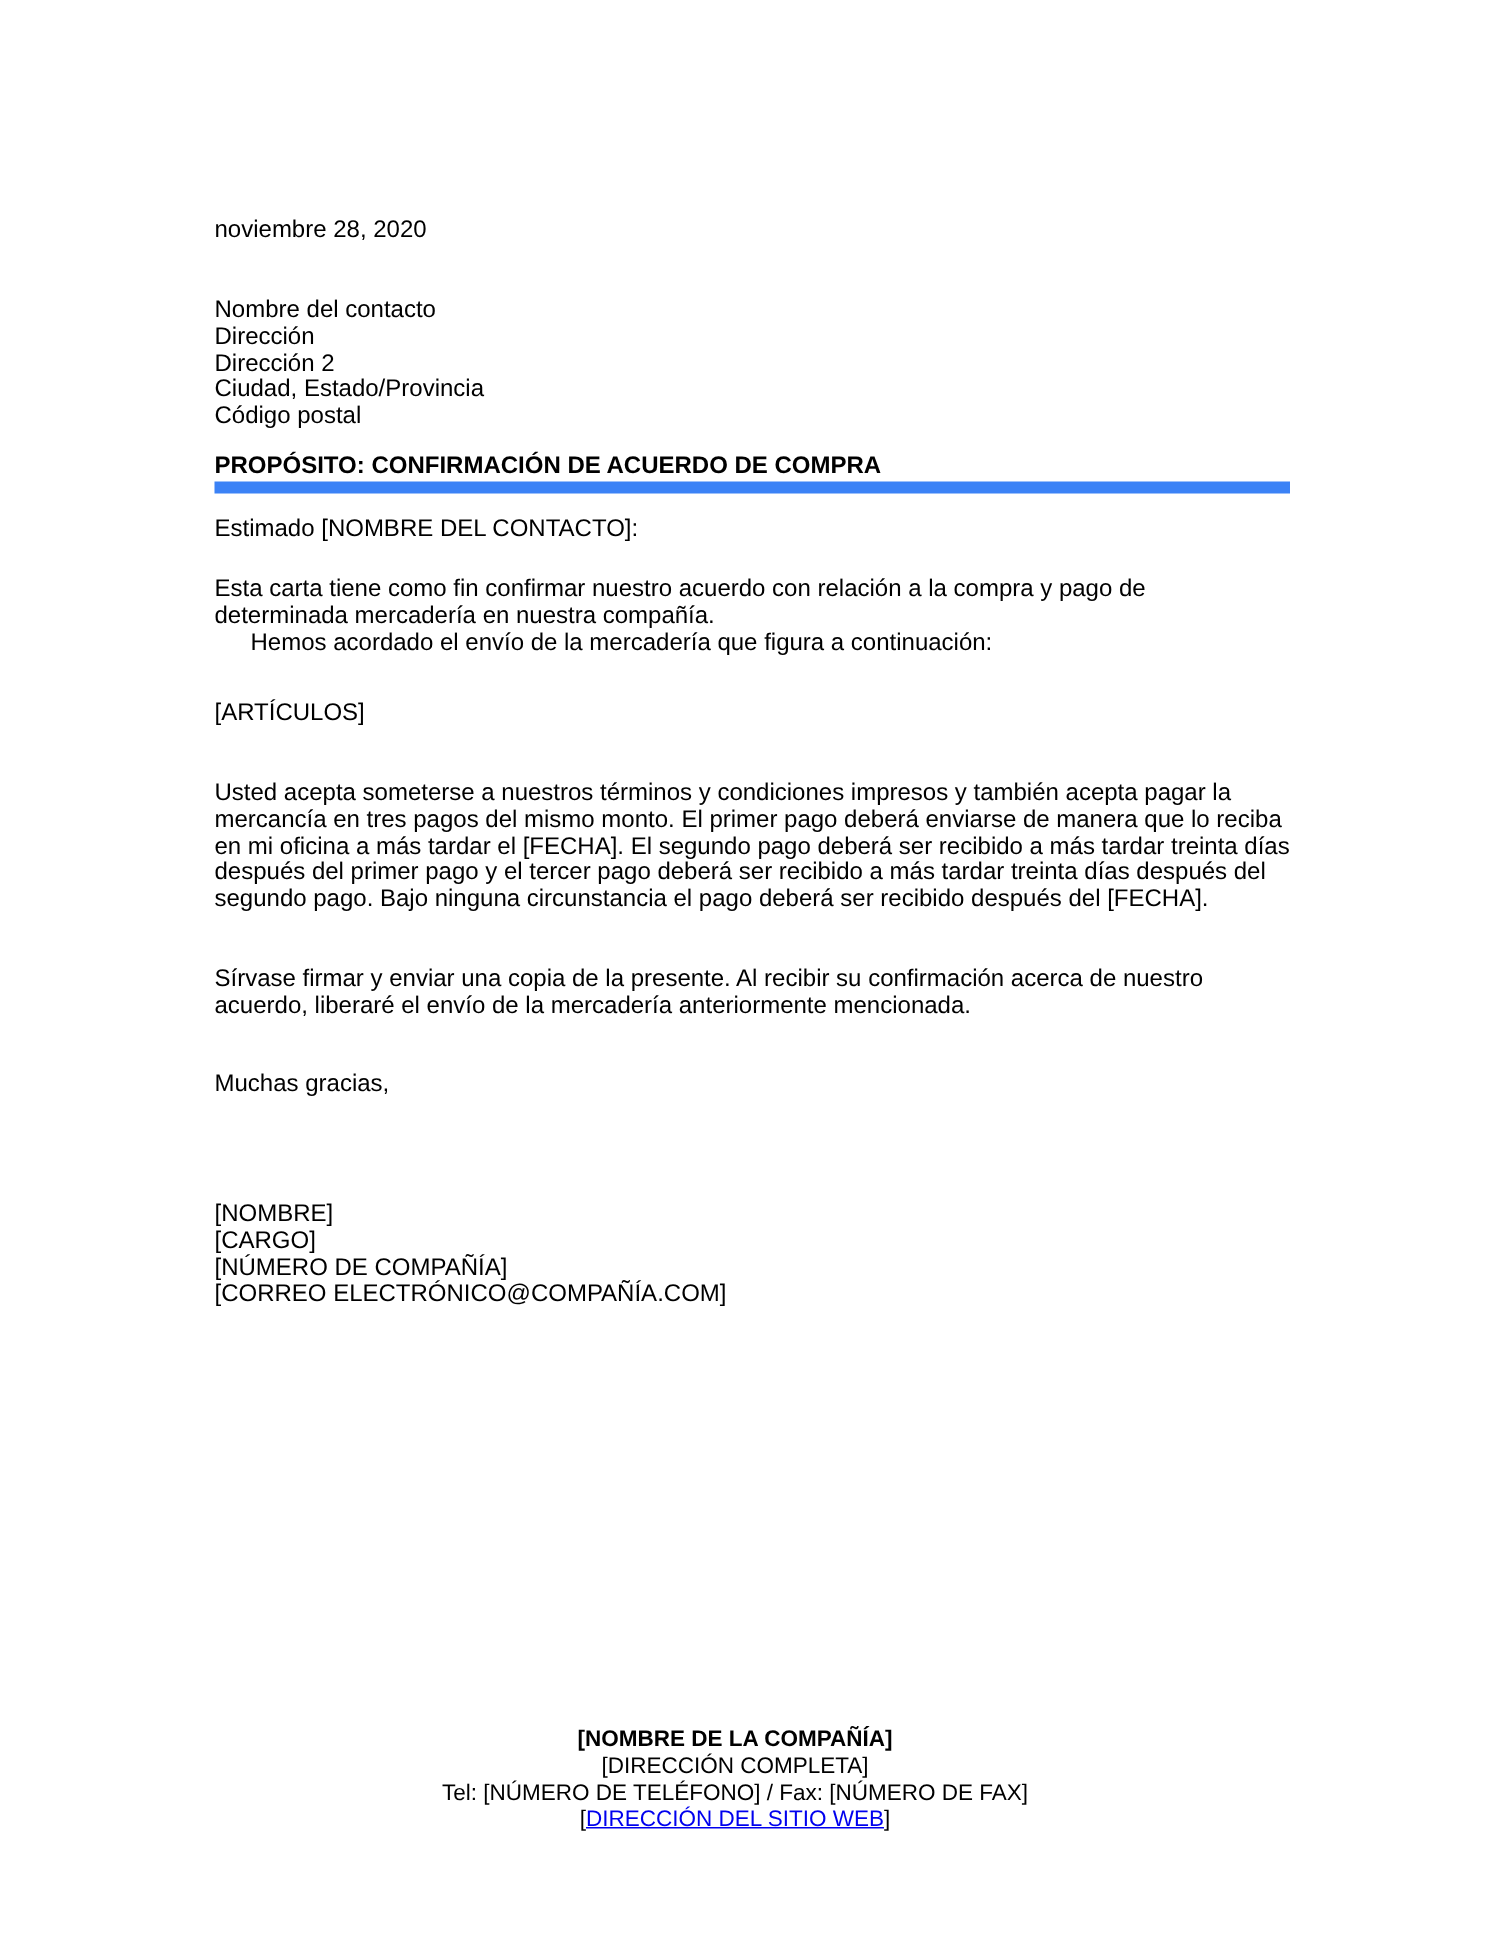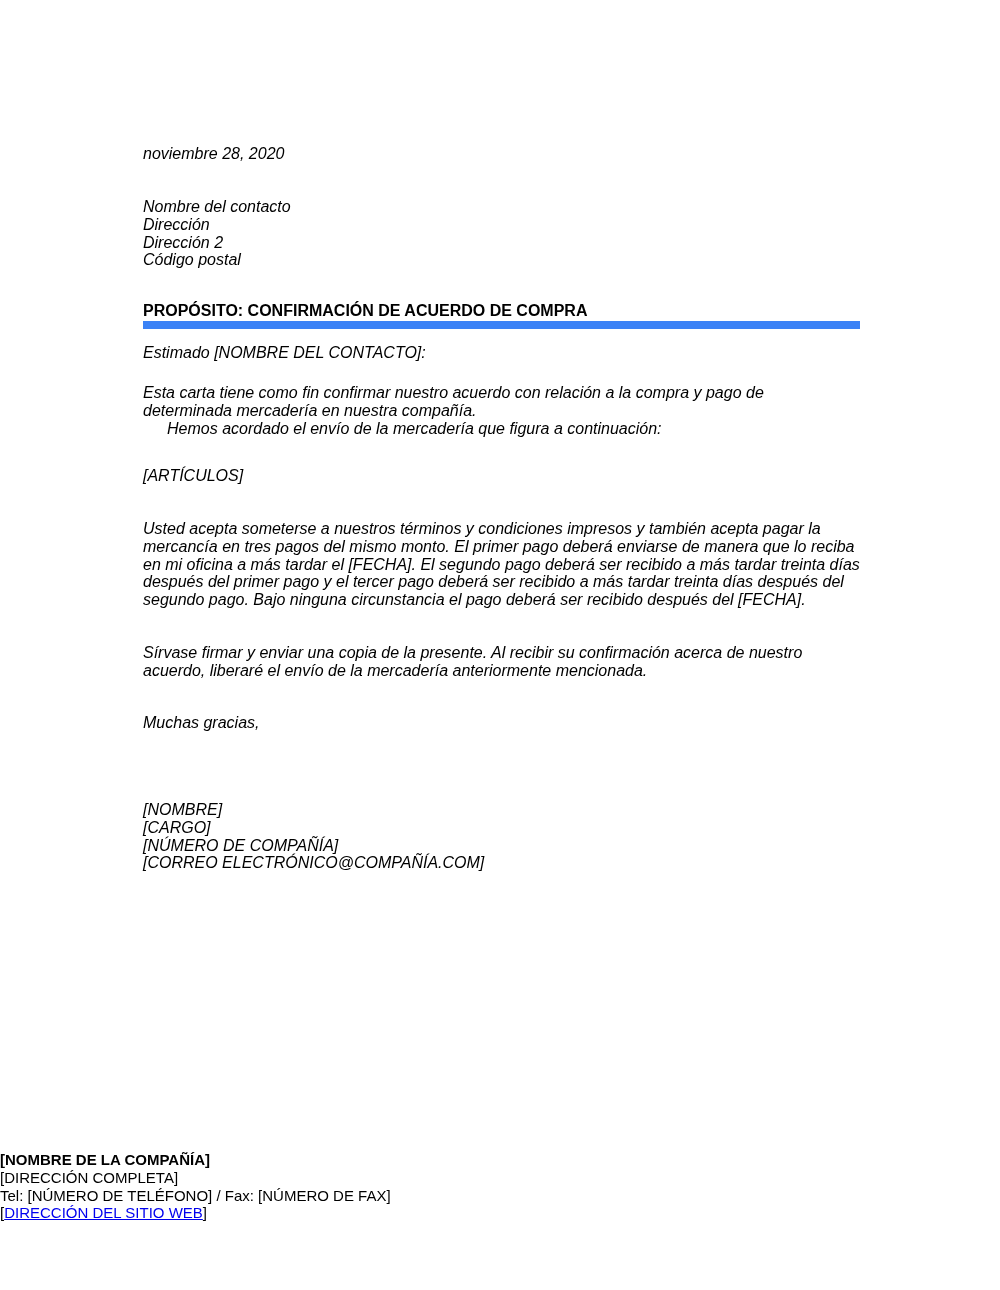--- a/index.html
+++ b/index.html
@@ -21,38 +21,38 @@
       left: 0;
       top: 0;
       width: 1000px;
       height: 1290px;
       background: #ffffff;
     }
     .block {
       position: absolute;
       left: 143px;
       width: 720px;
-      font-style: italic;
     }
     .line { display: block; white-space: nowrap; }
     .para { display: block; }
     .subject {
       position: absolute;
       left: 143px;
       top: 302px;
       width: 717px;
       font-weight: bold;
       padding-bottom: 1px;
       border-bottom: 8px solid #3b82f6;
     }
     .footer {
       position: absolute;
       left: 0;
       top: 1151px;
       width: 980px;
+      text-align: center;
       font-size: 15px;
       line-height: 17.8px;
     }
     .footer .bold { font-weight: bold; }
     .footer a {
       color: #0000ee;
     }
   </style>
 </head>
 <body>
@@ -60,20 +60,21 @@
 <div class="page">
 
   <div class="block" style="top:145px;">
     <span class="line">noviembre 28, 2020</span>
   </div>
 
   <div class="block" style="top:198px;">
     <span class="line">Nombre del contacto</span>
     <span class="line">Dirección</span>
     <span class="line">Dirección 2</span>
+    <span class="line">Ciudad, Estado/Provincia</span>
     <span class="line">Código postal</span>
   </div>
 
   <div class="subject">
     <span>PROPÓSITO: CONFIRMACIÓN DE ACUERDO DE COMPRA</span>
   </div>
 
   <div class="block" style="top:344px;">
     <span class="line">Estimado [NOMBRE DEL CONTACTO]:</span>
   </div>

